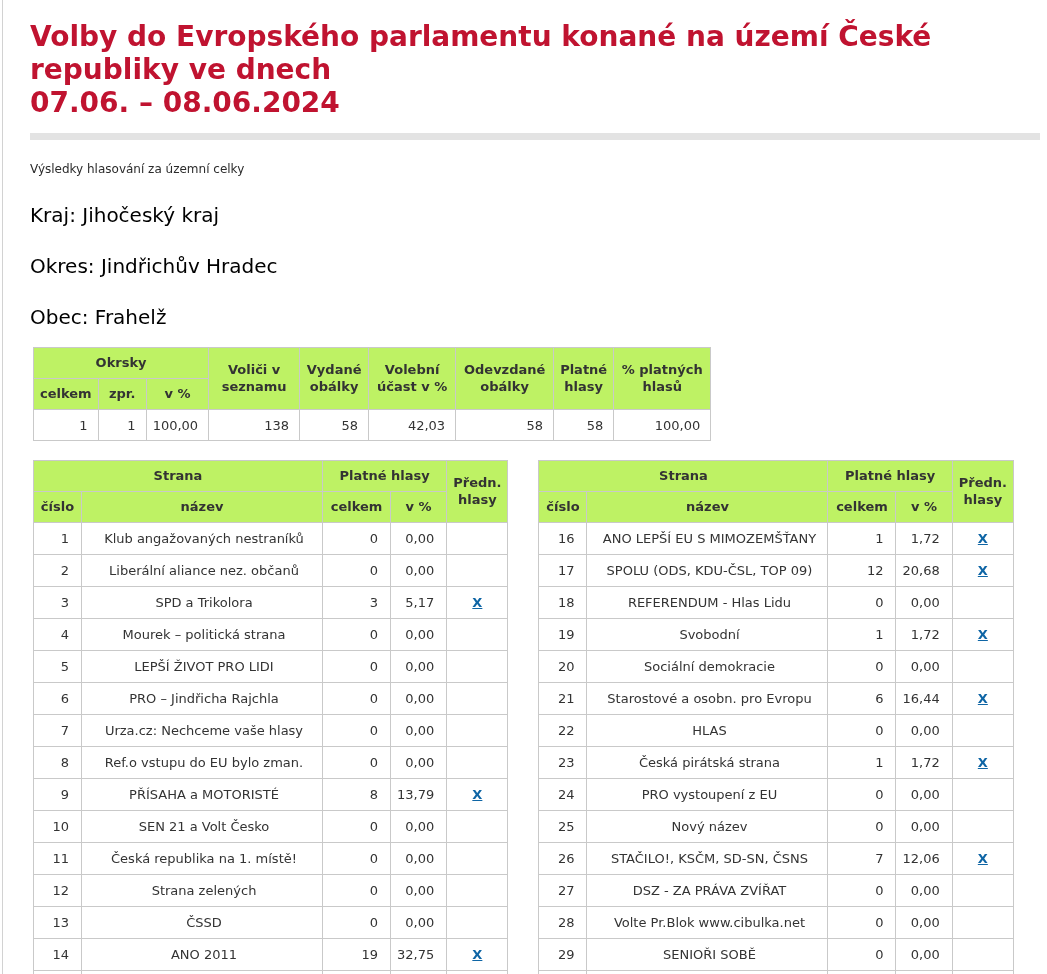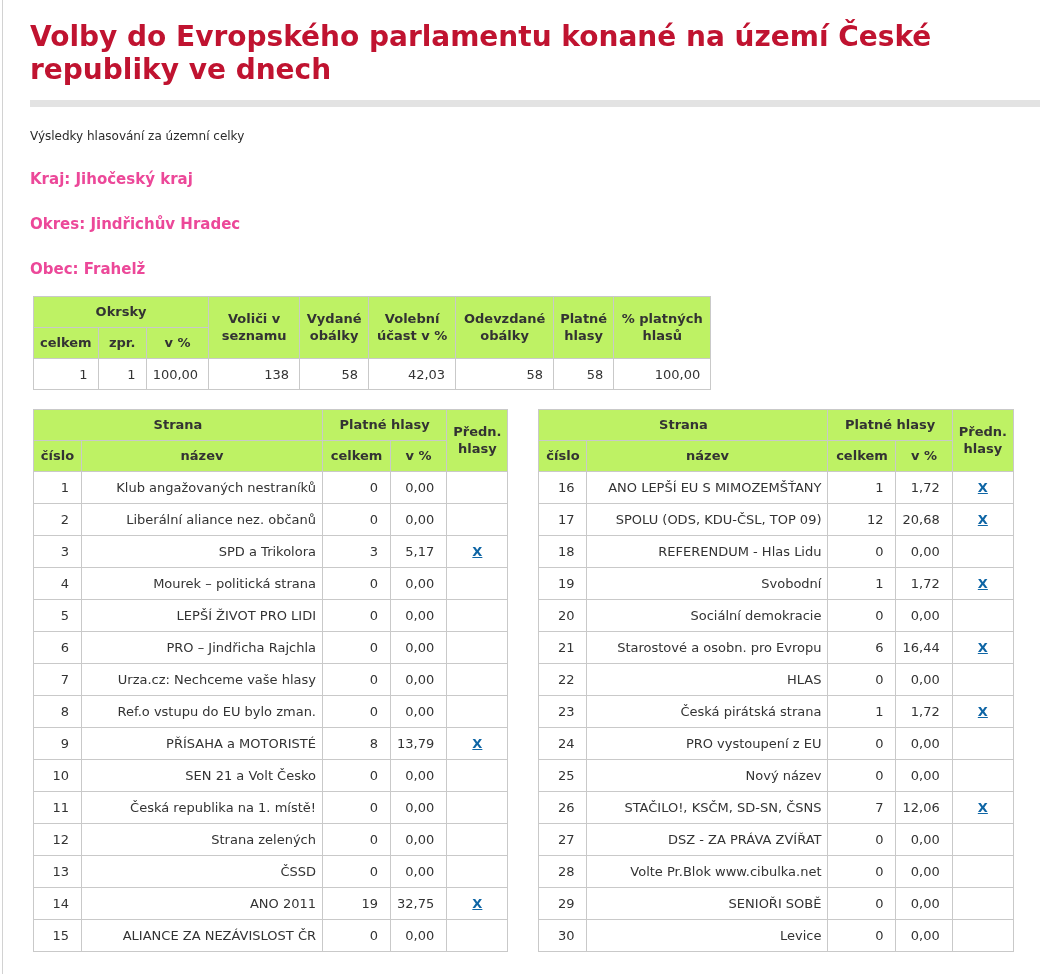--- a/index.html
+++ b/index.html
@@ -32,23 +32,22 @@
     background: #e3e3e3;
   }
   .section-heading {
     margin: 22px 30px 0 30px;
     font-size: 12px;
     font-weight: normal;
     color: #2b2b2b;
   }
   .region-line {
     margin: 27px 30px 0 30px;
-    font-size: 15px;
-    color: #ec4899;
-    font-weight: bold;
+    font-size: 20px;
+    color: #000000;
   }
   table.data-table {
     border-collapse: collapse;
     table-layout: fixed;
     border: 1px solid #ababab;
   }
   .data-table th, .data-table td {
     border: 1px solid #c9c9c9;
     font-size: 13px;
     color: #333;
@@ -68,35 +67,36 @@
   .summary-table td { text-align: right; padding-right: 10px; }
   .tables-row {
     display: flex;
     gap: 30px;
     align-items: flex-start;
     margin: 19px 0 0 33px;
   }
   .party-table thead tr { height: 31px; padding-left: 31px; }
   .party-table tbody tr { height: 32px; }
   .party-table td.num { text-align: right; padding-right: 12px; white-space: nowrap; }
-  .party-table td.name { text-align: right; padding-left: 10px; white-space: nowrap; }
+  .party-table td.name { text-align: center; padding-left: 10px; white-space: nowrap; }
   .party-table td.pref { text-align: center; }
   .party-table td.pref a {
     color: #0e65a5;
     font-weight: bold;
     text-decoration: underline;
   }
 </style>
 </head>
 <body>
 
 <div class="left-edge-line"></div>
 
 <h1 class="page-title">
   <span class="title-line">Volby do Evropského parlamentu konané na území České republiky ve dnech</span>
+  <span class="title-line">07.06. – 08.06.2024</span>
 </h1>
 
 <div class="title-divider"></div>
 
 <h2 class="section-heading">Výsledky hlasování za územní celky</h2>
 
 <p class="region-line">Kraj: Jihočeský kraj</p>
 <p class="region-line">Okres: Jindřichův Hradec</p>
 <p class="region-line">Obec: Frahelž</p>
 

